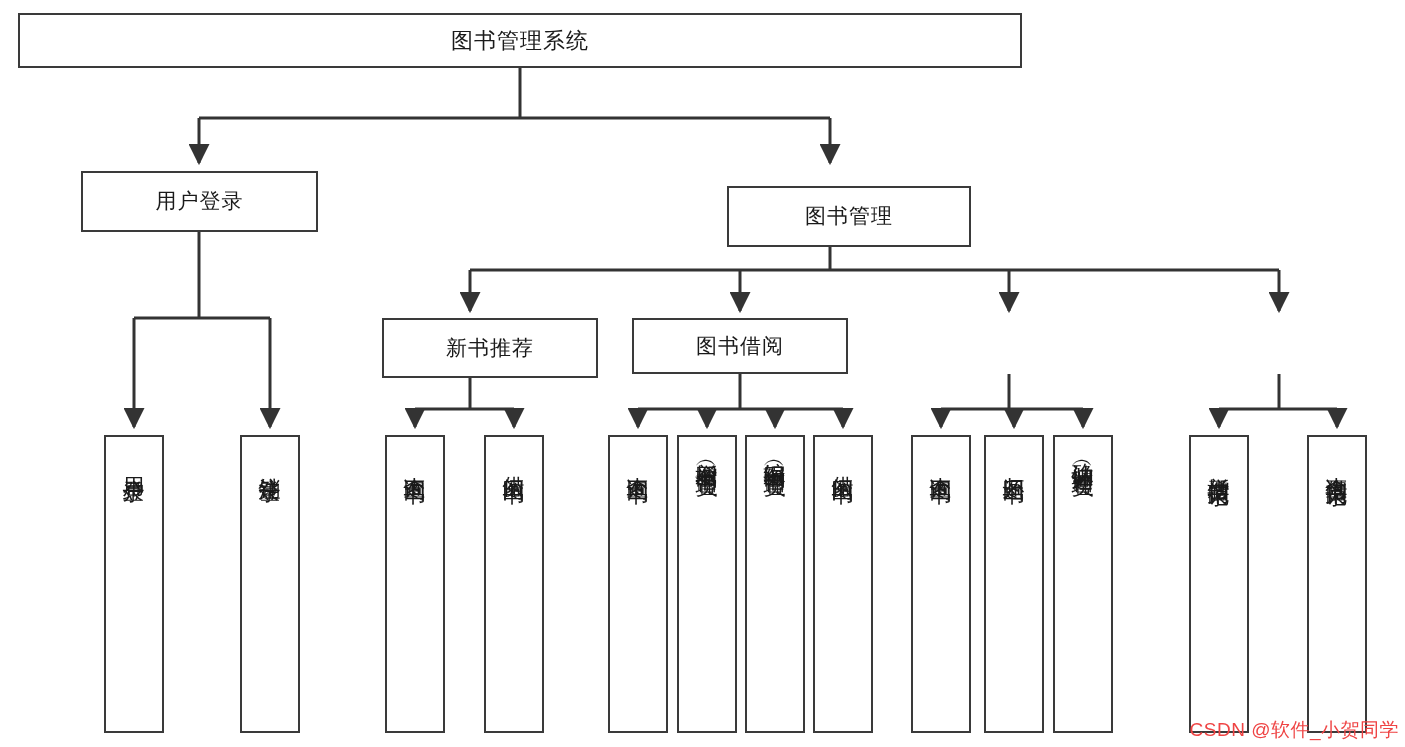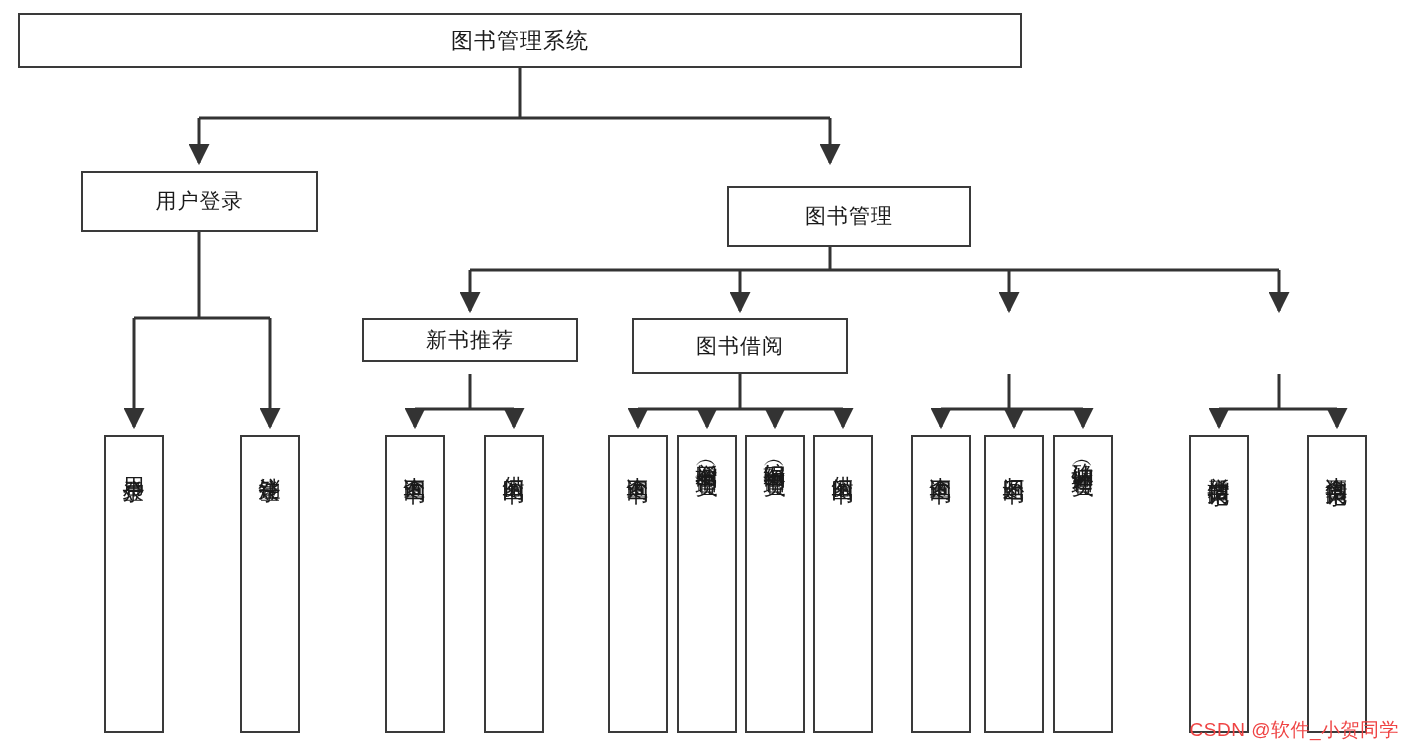--- a/index.html
+++ b/index.html
@@ -114,21 +114,21 @@
     <span class="label">图书管理系统</span>
   </div>
 
   <div class="node horiz" style="left:81px;top:171px;width:237px;height:61px;">
     <span class="label">用户登录</span>
   </div>
   <div class="node horiz" style="left:711px;top:186px;width:244px;height:61px;margin-left:16px;">
     <span class="label">图书管理</span>
   </div>
 
-  <div class="node horiz" style="left:362px;top:318px;width:216px;height:44px;">
+  <div class="node horiz" style="left:382px;top:318px;width:216px;height:60px;">
     <span class="label">新书推荐</span>
   </div>
   <div class="node horiz" style="left:632px;top:318px;width:216px;height:56px;">
     <span class="label">图书借阅</span>
   </div>
 
   <div class="node vert" style="left:104px;top:435px;width:60px;height:298px;">
     <span class="label">用户登录</span>
   </div>
   <div class="node vert" style="left:240px;top:435px;width:60px;height:298px;">

